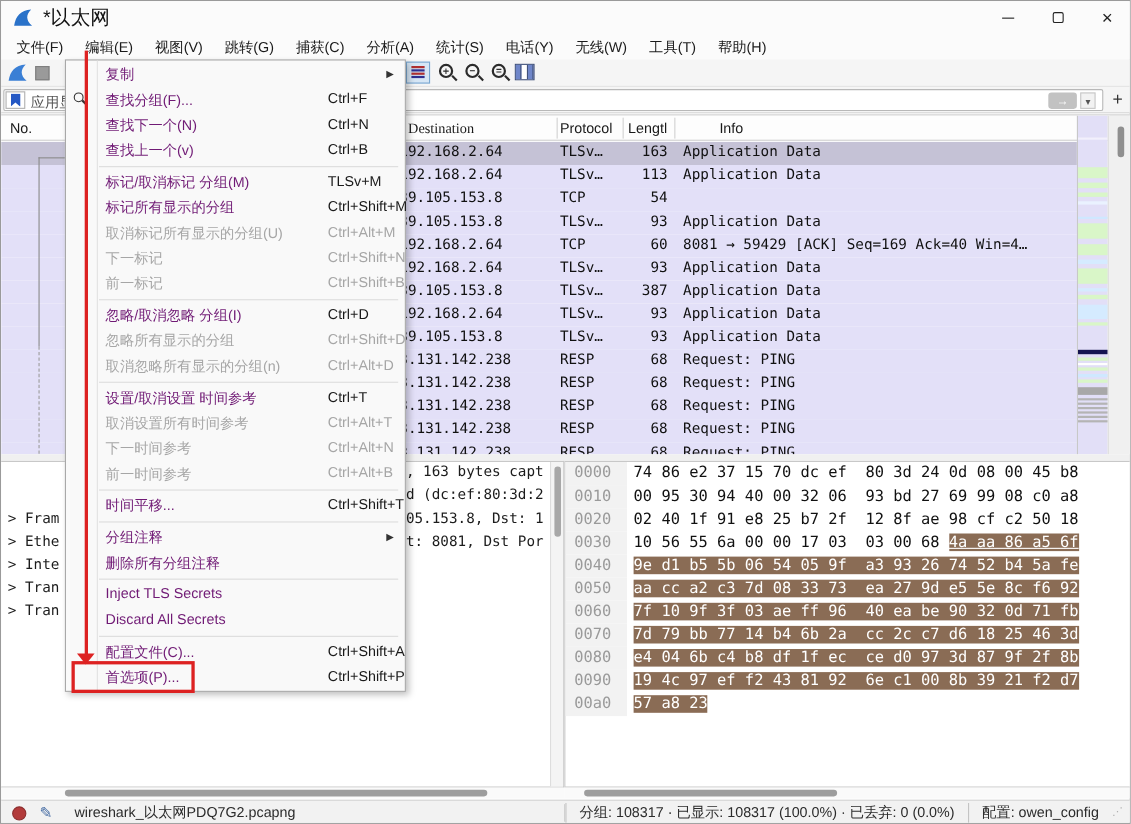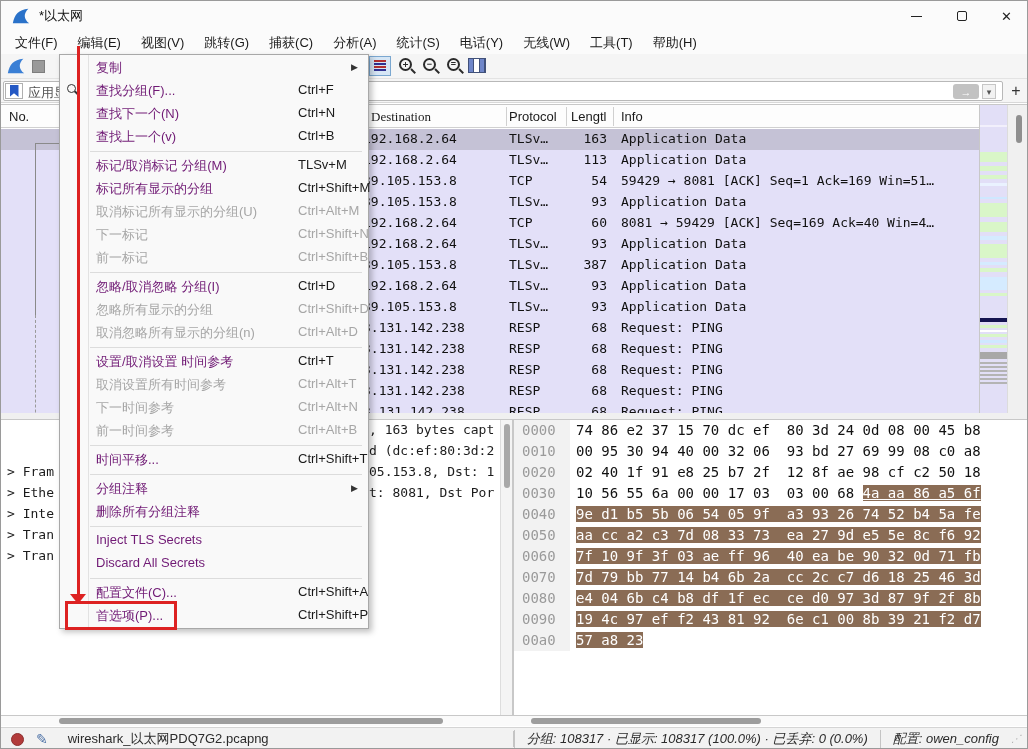--- a/index.html
+++ b/index.html
@@ -5,21 +5,21 @@
   * { margin:0; padding:0; box-sizing:border-box; }
   html,body { background:#cfcfcf; }
   #window {
     position:relative; width:1028px; height:749px; background:#ffffff;
     font-family:"Liberation Sans", sans-serif; font-size:13px; color:#1a1a1a;
     border:1px solid #9a9a9a; overflow:hidden;
   }
   
   .titlebar { position:absolute; left:0; top:0; width:1028px; height:30px; background:#fbfbfb; display:flex; align-items:center; }
   .titlebar .app-icon { width:20px; height:18px; margin:0 8px 0 10px; }
-  .titlebar .title-text { font-size:13px; color:#111; }
+  .titlebar .title-text { font-size:18px; color:#111; }
   .win-controls { position:absolute; right:0; top:0; height:30px; display:flex; }
   .win-btn { width:45px; height:30px; display:flex; align-items:center; justify-content:center; }
   .glyph-min { width:11px; height:0; border-top:1.4px solid #222; display:block; }
   .glyph-max { width:10px; height:10px; border:1.3px solid #222; border-radius:2px; display:block; }
   .glyph-close { font-size:13px; color:#222; }
   
   .menubar { position:absolute; left:0; top:30px; width:1028px; height:23px; background:#fbfbfb; display:flex; align-items:center; padding-left:4px; }
   .mb-item { padding:2px 10px; font-size:13px; color:#1a1a1a; }
   
   .toolbar { position:absolute; left:0; top:53px; width:1028px; height:25px; background:#f5f5f5; border-bottom:1px solid #e3e3e3; }
@@ -81,21 +81,21 @@
   
   .hscroll { position:absolute; height:10px; background:#fafafa; top:715px; }
   .hs-left { left:0; width:512px; }
   .hs-right { left:512px; width:516px; }
   .hs-thumb { position:absolute; top:2px; height:6px; background:#9d9d9d; border-radius:3px; }
   
   .statusbar { position:absolute; left:0; top:726px; width:1028px; height:23px; background:#f2f2f2; border-top:1px solid #d4d4d4; display:flex; align-items:center; }
   .sb-expert { width:13px; height:13px; border-radius:50%; background:#b23b3b; border:1px solid #8d2f2f; margin-left:10px; }
   .sb-pencil { margin-left:12px; font-size:14px; color:#4a6fa5; }
   .sb-file { margin-left:20px; color:#2b2b2b; }
-  .sb-right { position:absolute; right:6px; display:flex; align-items:center; height:23px;font-style:italic; }
+  .sb-right { position:absolute; right:6px; display:flex; align-items:center; height:23px; }
   .sb-sect { padding:0 12px; border-left:1px solid #c4c4c4; white-space:nowrap; color:#2b2b2b; }
   .sb-sect.first { border-left:1px solid #c4c4c4; box-shadow:-2px 0 0 -1px #c4c4c4; }
   .sb-grip { width:12px; height:14px; color:#b0b0b0; font-size:10px; line-height:14px; }
   
   .menu-panel { position:absolute; left:58px; top:53px; width:310px; background:#f9f9f9; border:1px solid #a8a8a8;
                 box-shadow:3px 3px 6px rgba(0,0,0,0.25); z-index:50; padding:1px 0; }
   .menu-gutter-line { position:absolute; left:28px; top:0; bottom:0; width:1px; background:#e2e2e2; }
   .mi { position:relative; height:23px; display:flex; align-items:center; }
   .mi .mi-label { position:absolute; left:36px; top:3px; font-size:13px; color:#701a75; white-space:nowrap; }
   .mi .mi-shortcut { position:absolute; left:238px; top:3px; font-size:13px; color:#1a1a1a; white-space:nowrap; }
@@ -179,21 +179,21 @@
     <div class="apply-caret">▾</div>
     <div class="add-filter-btn">+</div>
   </div>
 
   <div class="packetlist">
     <div class="pl-header" id="pl-header">
         <span class="hcell" style="left: 8px;">No.</span>
         <span class="hcell" style="left: 370px; font-family: Liberation Serif, serif;">Destination</span>
         <span class="hcell" style="left: 508px;">Protocol</span>
         <span class="hcell" style="left: 570px;">Lengtl</span>
-        <span class="hcell" style="left: 620px;">Info</span>
+        <span class="hcell" style="left: 653px;">Info</span>
         <span class="hsep" style="left: 505px;"></span>
         <span class="hsep" style="left: 565px;"></span>
         <span class="hsep" style="left: 612px;"></span>
       </div>
     <div class="pl-rows" id="pl-rows">
         <div class="pl-row selected">
           <span class="c-dest">192.168.2.64</span>
           <span class="c-proto">TLSv…</span>
           <span class="c-len">163</span>
           <span class="c-info">Application Data</span>
@@ -201,21 +201,20 @@
         <div class="pl-row">
           <span class="c-dest">192.168.2.64</span>
           <span class="c-proto">TLSv…</span>
           <span class="c-len">113</span>
           <span class="c-info">Application Data</span>
         </div>
         <div class="pl-row">
           <span class="c-dest">39.105.153.8</span>
           <span class="c-proto">TCP</span>
           <span class="c-len">54</span>
-          <span class="c-info">59429 → 8081 [ACK] Seq=1 Ack=169 Win=51…</span>
         </div>
         <div class="pl-row">
           <span class="c-dest">39.105.153.8</span>
           <span class="c-proto">TLSv…</span>
           <span class="c-len">93</span>
           <span class="c-info">Application Data</span>
         </div>
         <div class="pl-row">
           <span class="c-dest">192.168.2.64</span>
           <span class="c-proto">TCP</span>

